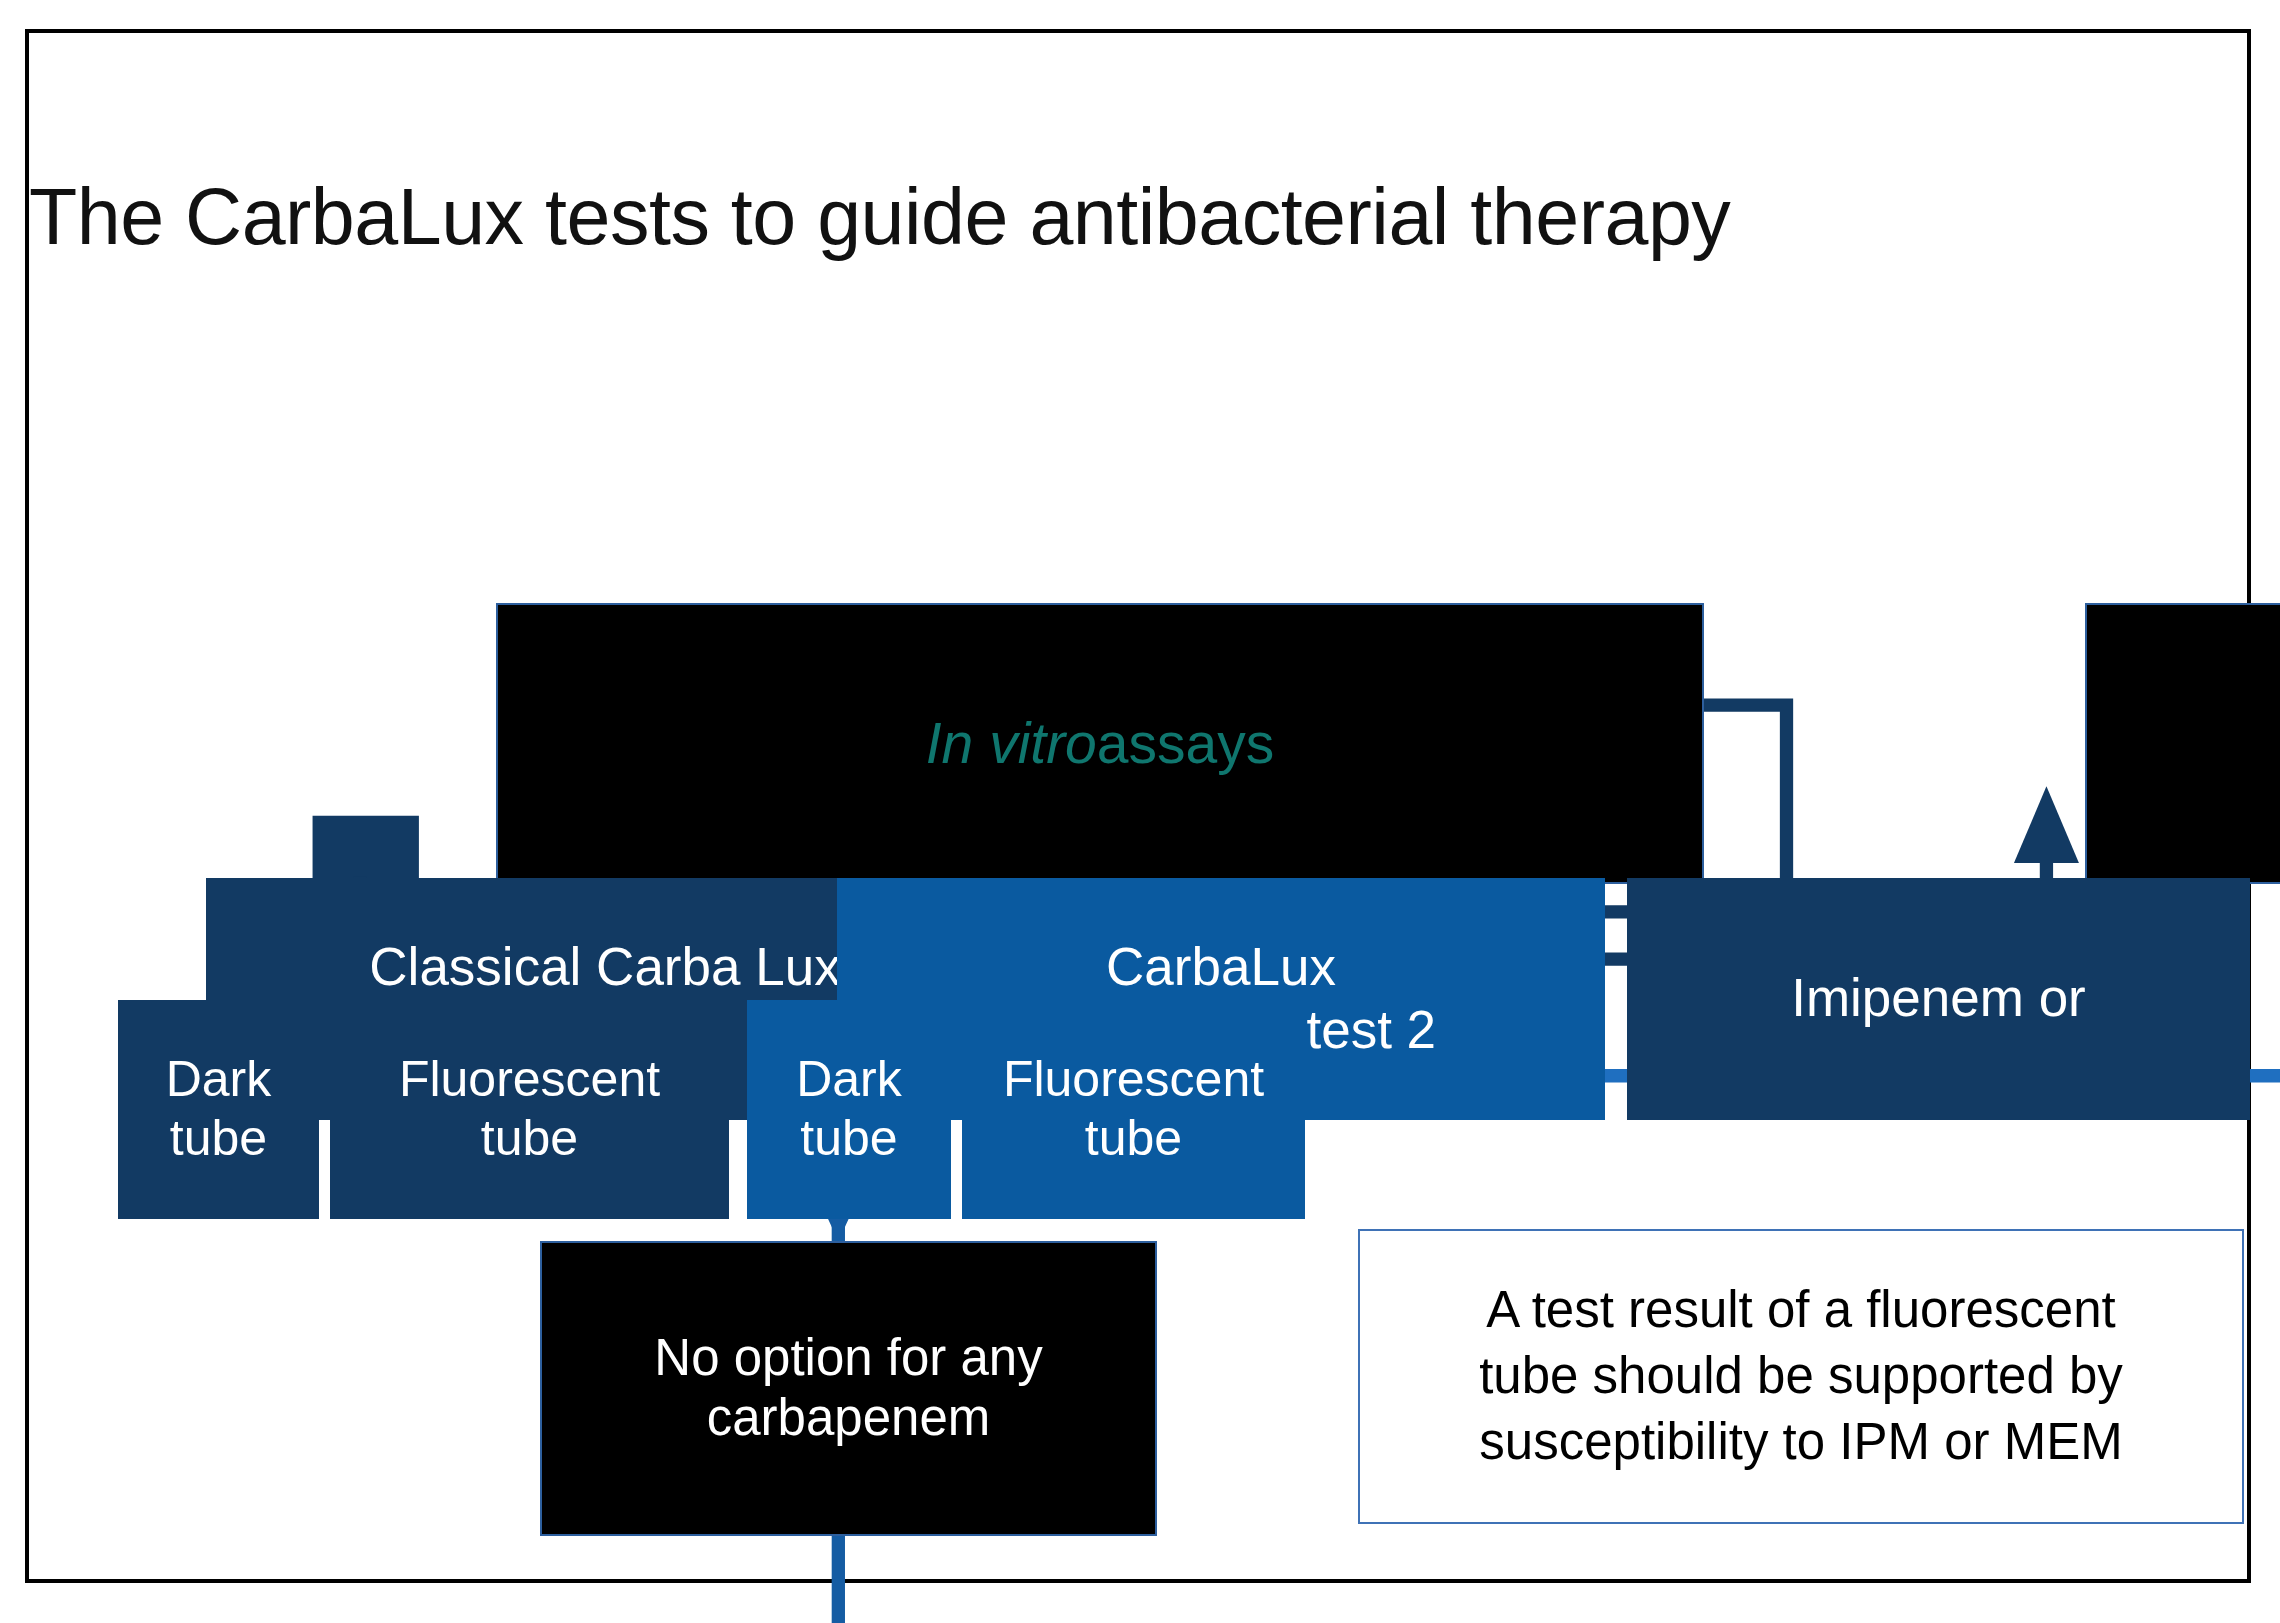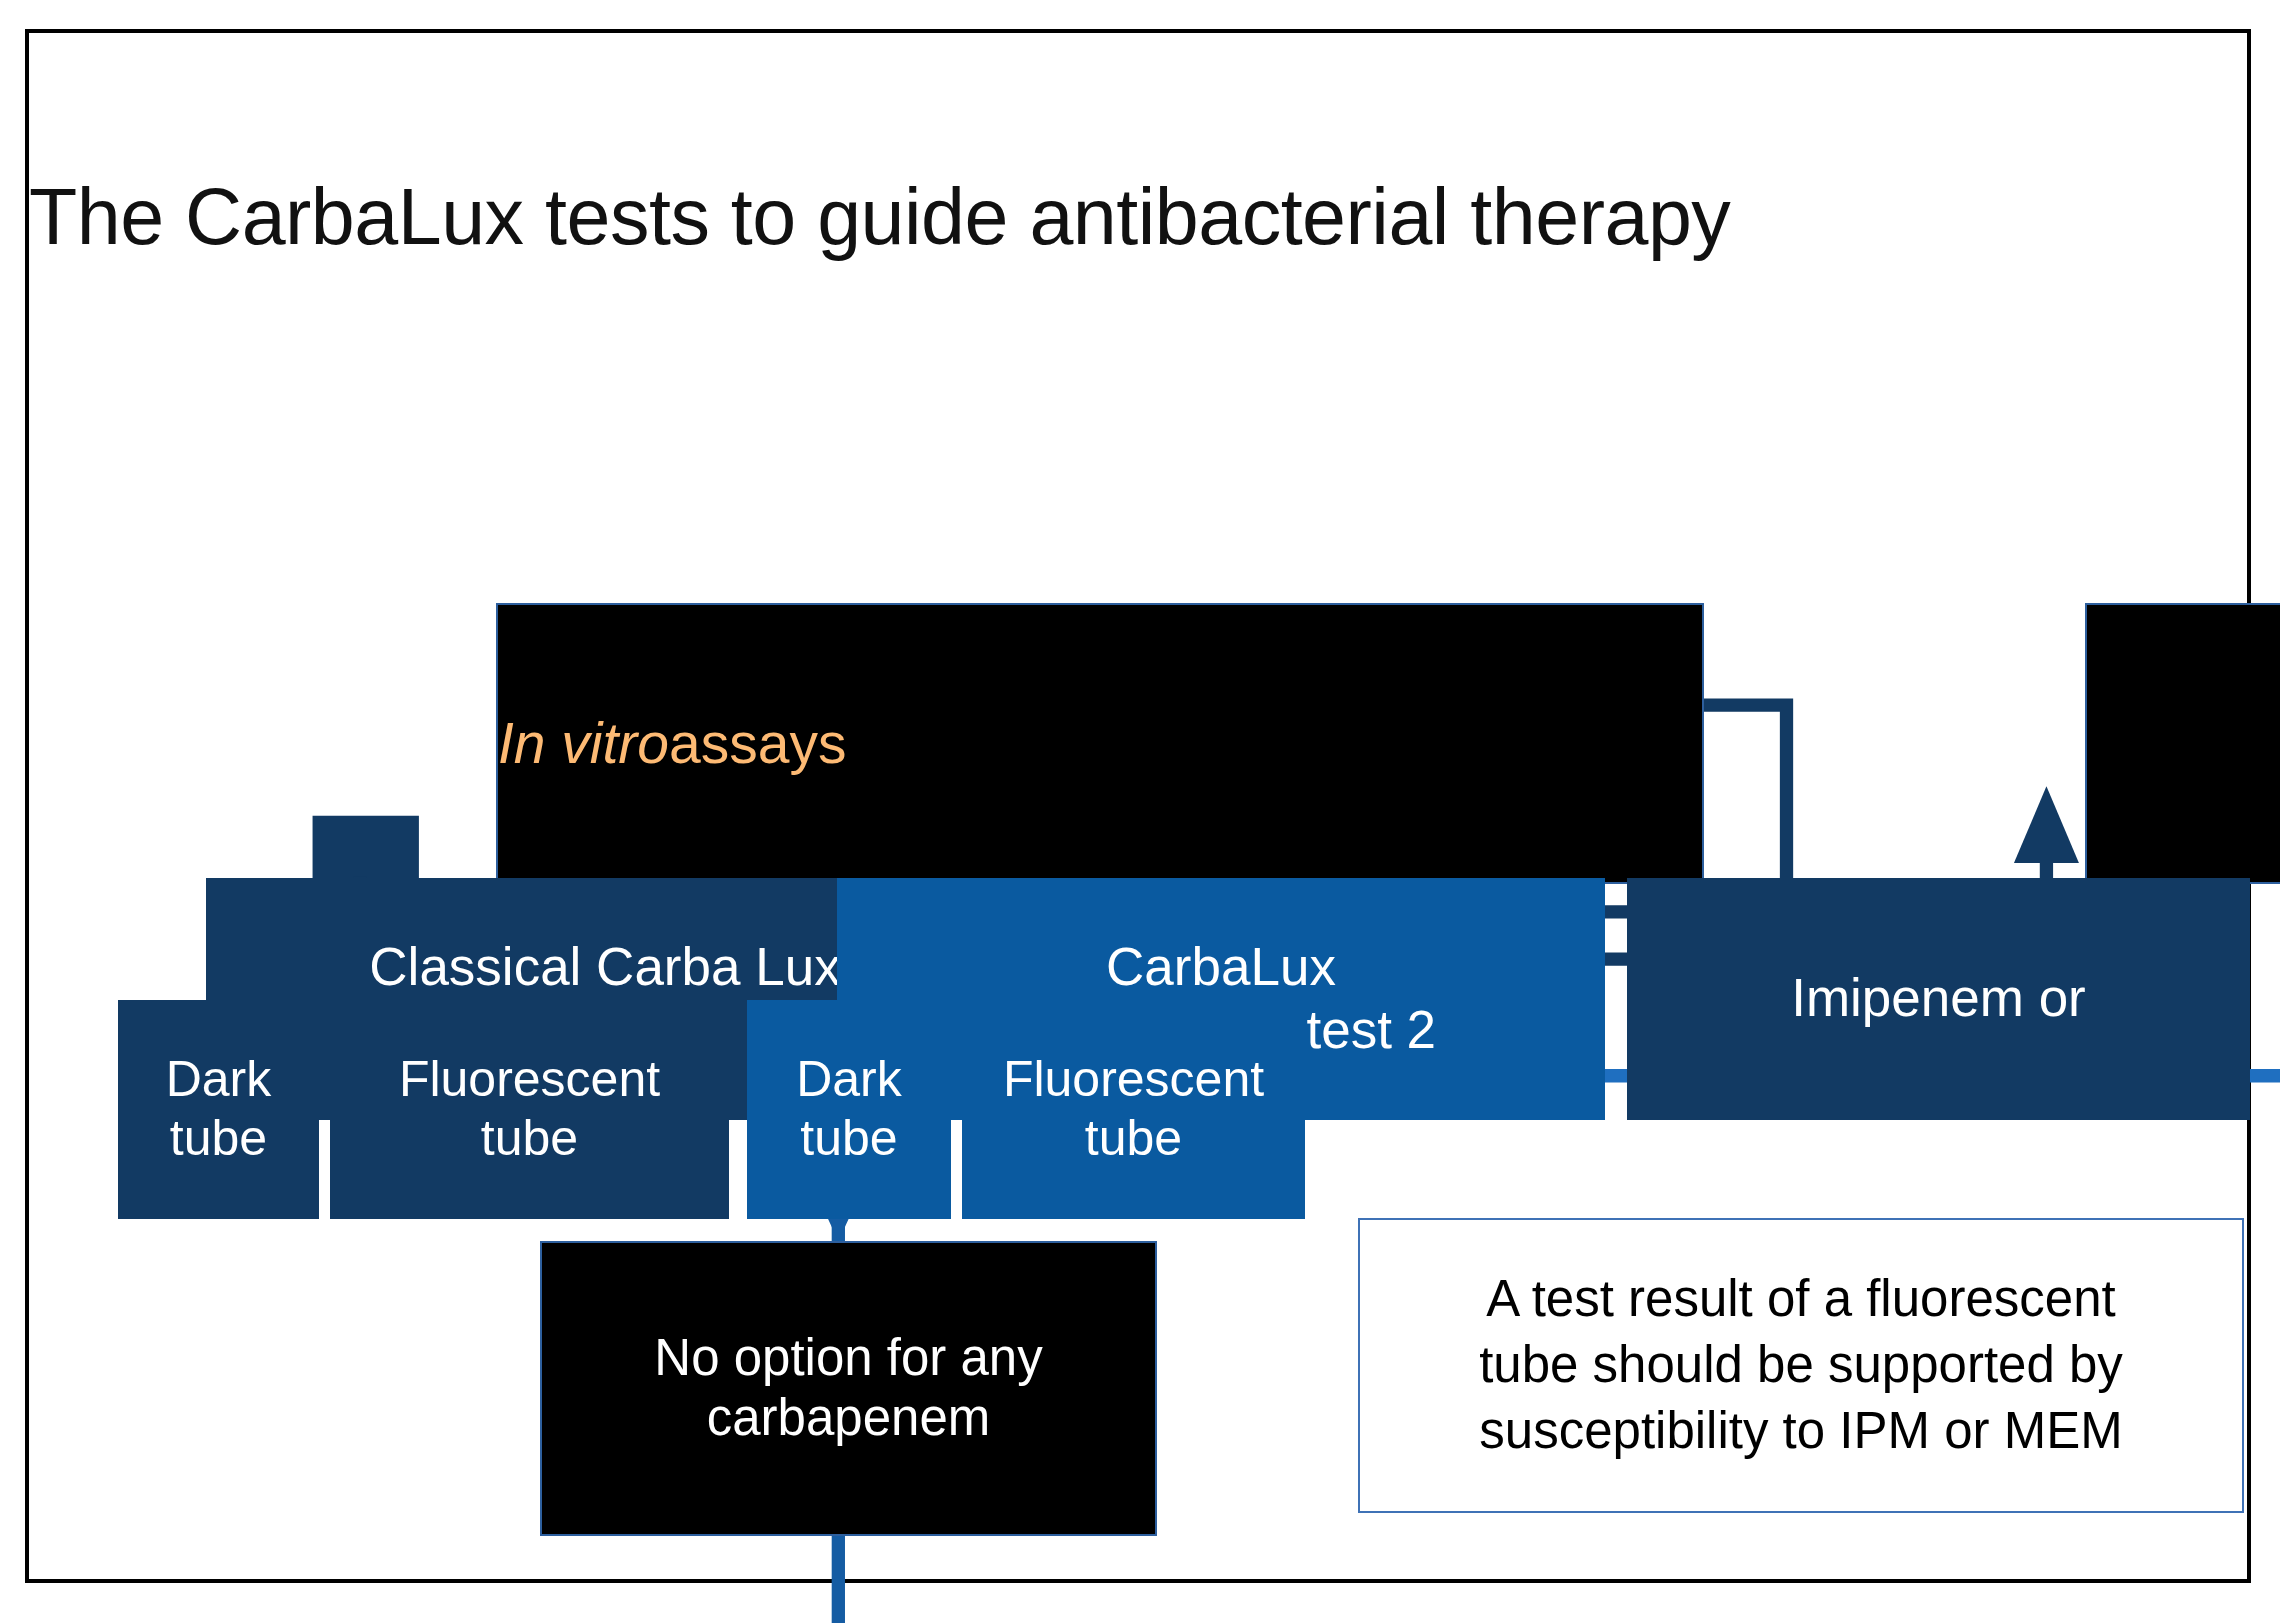--- a/index.html
+++ b/index.html
@@ -22,37 +22,37 @@
     color:#ffffff;line-height:1.18;
   }
   .navy{background:#123a63;}
   .blue{background:#0a5aa0;}
   .black{background:#000000;border:2.8px solid #2d5f9e;}
   
   .callout{position:absolute;}
   .callout .body{
     position:absolute;left:0;top:0;width:100%;height:100%;
     background:#000000;border:2.8px solid #2d5f9e;box-sizing:border-box;
-    display:flex;align-items:center;justify-content:flex-start;
-    color:#fdba74;font-size:57px;white-space:nowrap;
+    display:flex;align-items:center;justify-content:center;
+    color:#0f766e;font-size:57px;white-space:nowrap;
   }
   .callout .tail{
     position:absolute;top:100%;left:50%;transform:translateX(-50%);
     width:0;height:0;border-left:48px solid transparent;
     border-right:48px solid transparent;border-top:53px solid #000000;
   }
   
   #wires{position:absolute;left:0;top:0;width:2226px;height:1554px;
          pointer-events:none;}
   
   #note{
     position:absolute;box-sizing:border-box;background:#ffffff;
     border:2.8px solid #3f72b6;color:#000000;
     display:flex;align-items:center;justify-content:center;
-    text-align:center;font-size:51px;line-height:1.30;padding:13px 24px;
+    text-align:center;font-size:51px;line-height:1.30;padding:13px 24px;margin-top:11px;
   }
   .it{font-style:italic;}
 </style>
 </head>
 <body>
 
 <div id="frame">
 
   <div id="title">The CarbaLux tests to guide antibacterial therapy</div>
 

